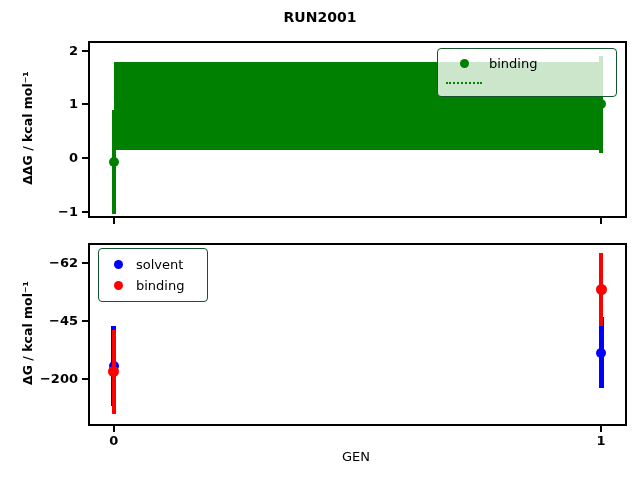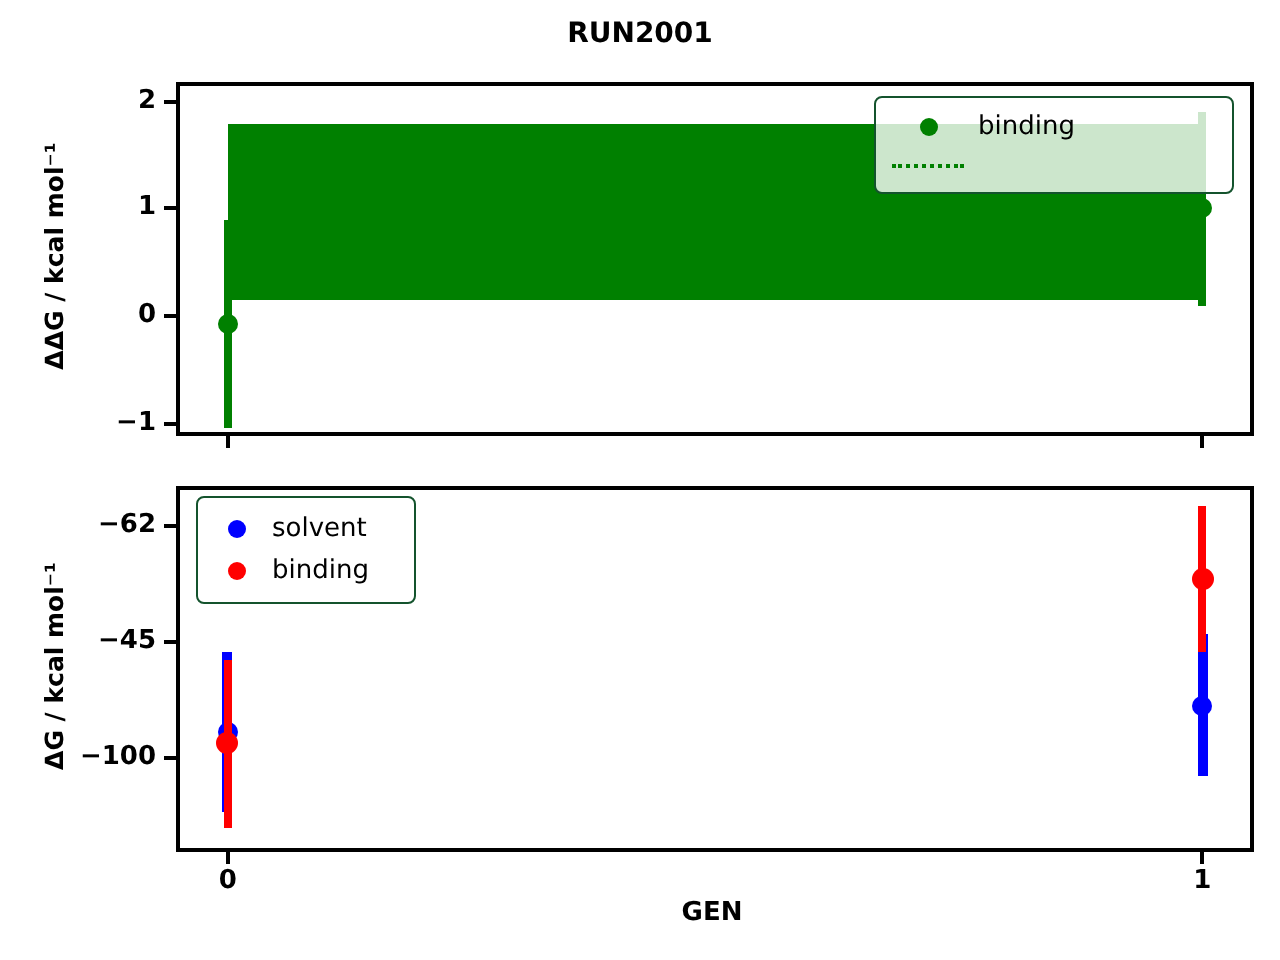--- a/index.html
+++ b/index.html
@@ -29,21 +29,21 @@
   }
 
   .ylabel {
     position:absolute; font-size:12.5px; font-weight:bold; white-space:nowrap;
     transform:translate(-50%,-50%) rotate(-90deg);
   }
   #ylabel-top    { left:27px; top:128px; }
   #ylabel-bottom { left:27px; top:333px; }
   .xlabel {
     position:absolute; left:316px; top:449px; width:80px; text-align:center;
-    font-size:13px; font-weight:bold;
+    font-size:13px; font-weight:normal;
   }
 
   .legend {
     position:absolute; z-index:5; box-sizing:border-box;
     background:rgba(255,255,255,0.8); border:1px solid #14532d; border-radius:4px;
     padding:5px 7px;
   }
   .legend-top    { left:347px; top:5px; width:180px; height:49px; }
   .legend-bottom { left:8px;   top:3px; width:110px; height:54px; }
   .legend-row { display:flex; align-items:center; height:19px; }
@@ -118,21 +118,21 @@
       <div class="marker" style="width: 10px; height: 10px; left: 506.125px; top: 102.63px; background: rgb(0, 0, 255);"></div>
       <div class="ebar" style="left: 22.1252px; width: 3.5px; top: 84.6077px; height: 84.0322px; background: rgb(255, 0, 0);"></div>
       <div class="ebar" style="left: 509.375px; width: 3.5px; top: 8.05788px; height: 72.5209px; background: rgb(255, 0, 0);"></div>
       <div class="marker" style="width: 11px; height: 11px; left: 18.3752px; top: 121.124px; background: rgb(255, 0, 0);"></div>
       <div class="marker" style="width: 11px; height: 11px; left: 505.625px; top: 38.8183px; background: rgb(255, 0, 0);"></div>
       <div class="ytick" style="top: 17.418px;"></div>
       <div class="yticklabel" style="top: 9.41801px;">−62</div>
       <div class="ytick" style="top: 74.9743px;"></div>
       <div class="yticklabel" style="top: 66.9743px;">−45</div>
       <div class="ytick" style="top: 132.531px;"></div>
-      <div class="yticklabel" style="top: 124.531px;">−100</div>
+      <div class="yticklabel" style="top: 124.531px;">−200</div>
       <div class="xtick" style="left: 22.8752px;"></div>
       <div class="xticklabel" style="left: 13.8752px;">0</div>
       <div class="xtick" style="left: 510.125px;"></div>
       <div class="xticklabel" style="left: 501.125px;">1</div>
     </div>
 
   <div class="xlabel">GEN</div>
 
 </div>
 

